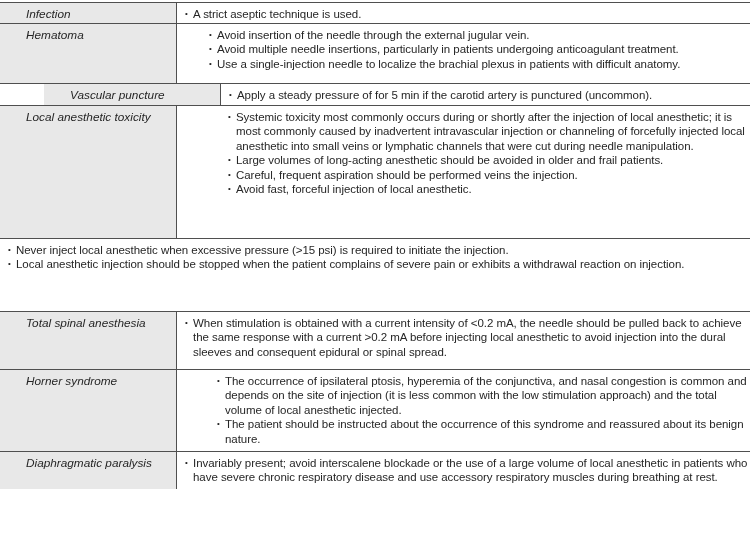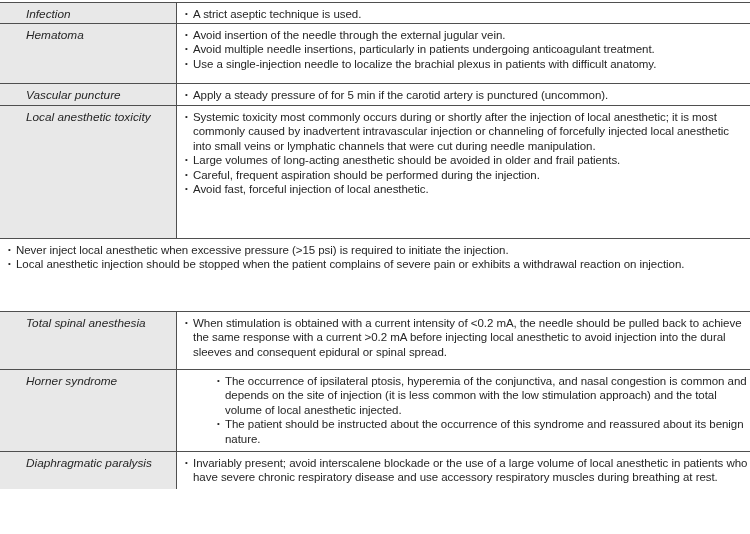--- a/index.html
+++ b/index.html
@@ -19,23 +19,23 @@
     box-sizing: border-box;
   }
   .row {
     display: flex;
     align-items: stretch;
     border-bottom: 1px solid #4f4f4f;
     box-sizing: border-box;
   }
   .row:last-child { border-bottom: none; flex: 1; }
   .row:nth-child(1) { min-height: 21px; }
-  .row:nth-child(2) { min-height: 60px; }
-  .row:nth-child(3) { min-height: 22px; }
-  .row:nth-child(4) { min-height: 133px; }
+  .row:nth-child(2) { min-height: 60px; gap: 24px; }
+  .row:nth-child(3) { min-height: 22px; padding-left: 44px; }
+  .row:nth-child(4) { min-height: 133px; gap: 43px; }
   .row:nth-child(5) { min-height: 73px; }
   .row:nth-child(6) { min-height: 58px; }
   .row:nth-child(7) { min-height: 82px; gap: 32px; }
   .cell-label {
     width: 177px; flex: none;
     background: #e8e8e8;
     border-right: 1px solid #4f4f4f;
     box-sizing: border-box;
     padding: 3.5px 6px 4px 26px;
     font-style: italic;
@@ -111,21 +111,21 @@
     <span class="btext">Systemic toxicity most commonly occurs during or shortly after the injection of local anesthetic; it is most commonly caused by inadvertent intravascular injection or channeling of forcefully injected local anesthetic into small veins or lymphatic channels that were cut during needle manipulation.</span>
   </div>
 
   <div class="bullet">
     <span class="dot">•</span>
     <span class="btext">Large volumes of long-acting anesthetic should be avoided in older and frail patients.</span>
   </div>
 
   <div class="bullet">
     <span class="dot">•</span>
-    <span class="btext">Careful, frequent aspiration should be performed during the injection.</span>
+    <span class="btext">Careful, frequent aspiration should be performed veins the injection.</span>
   </div>
 
   <div class="bullet">
     <span class="dot">•</span>
     <span class="btext">Avoid fast, forceful injection of local anesthetic.</span>
   </div>
 </div>
   </div>
 
   <div class="row">

